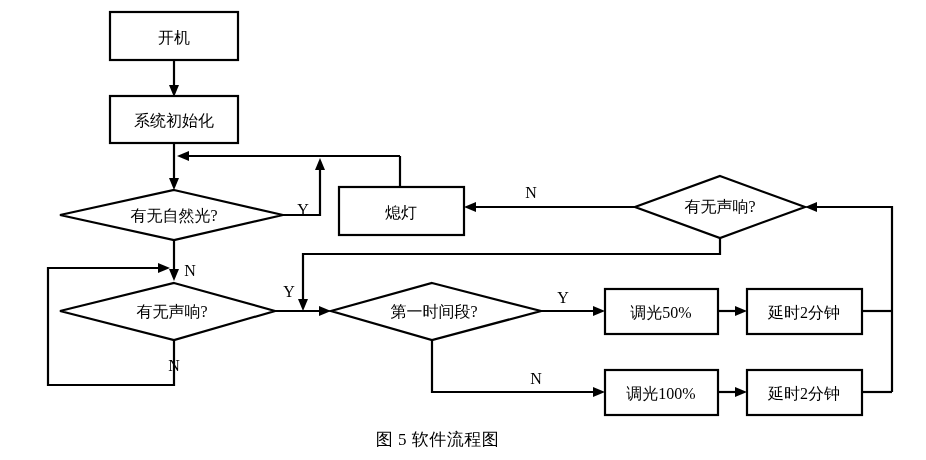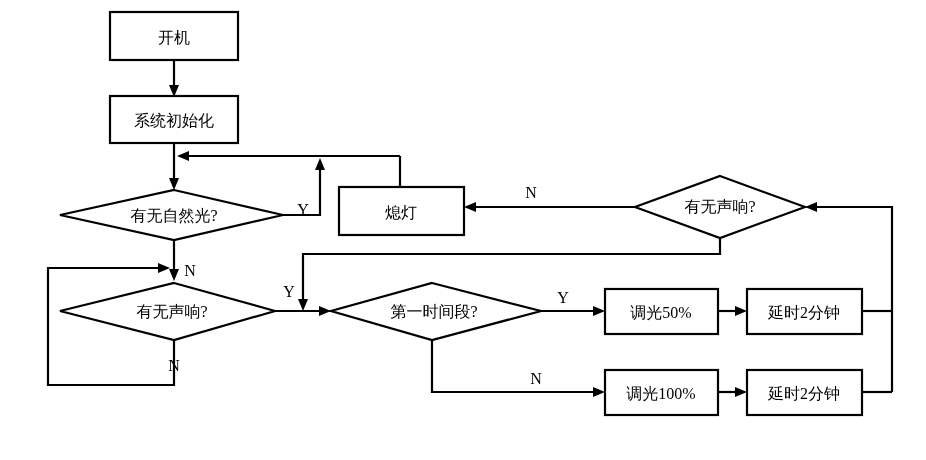--- a/index.html
+++ b/index.html
@@ -219,14 +219,15 @@
     <text class="edge-label" x="303" y="209">Y</text>
     <text class="edge-label" x="190" y="270">N</text>
     <text class="edge-label" x="289" y="291">Y</text>
     <text class="edge-label" x="174" y="365">N</text>
     <text class="edge-label" x="531" y="192">N</text>
     <text class="edge-label" x="563" y="297">Y</text>
     <text class="edge-label" x="536" y="378">N</text>
 
   </svg>
 
+  <div class="figure-caption">图 5    软件流程图</div>
 
 </div>
 
 </body></html>

